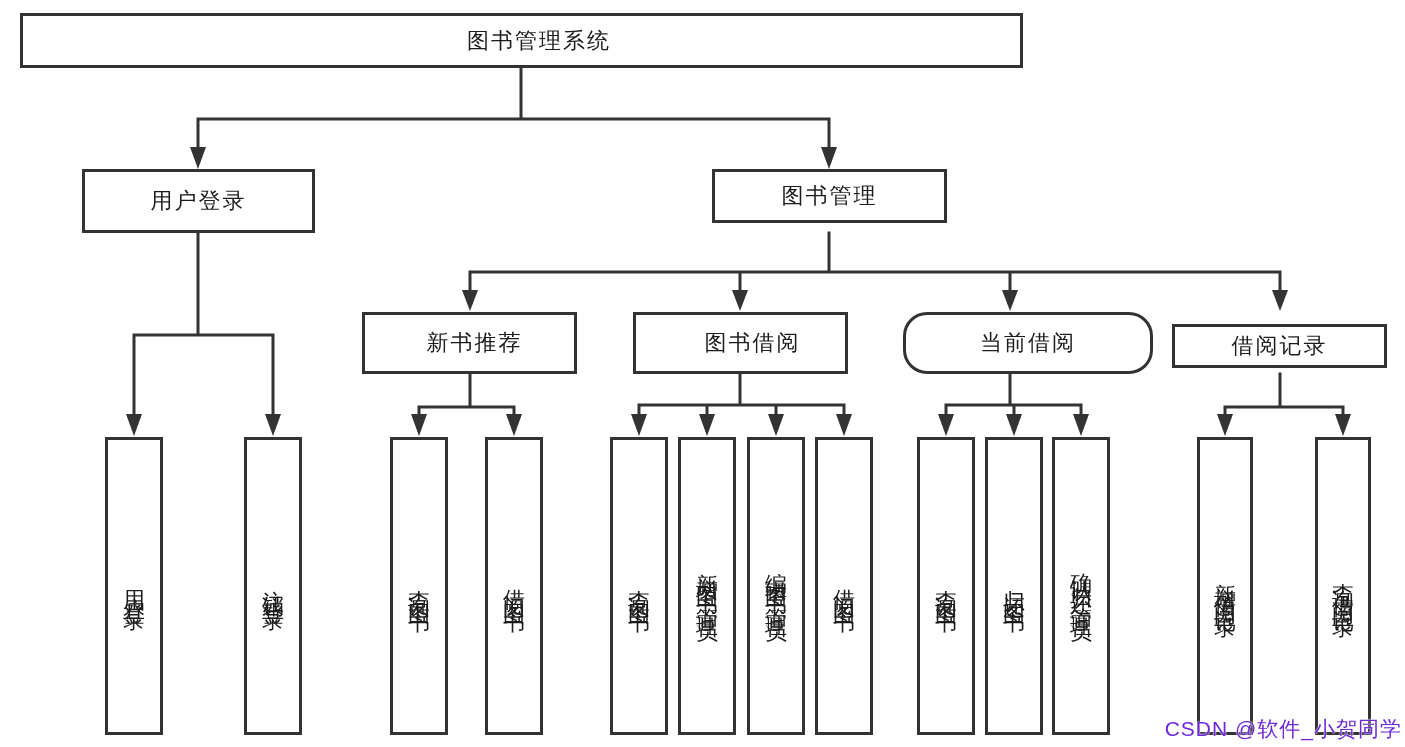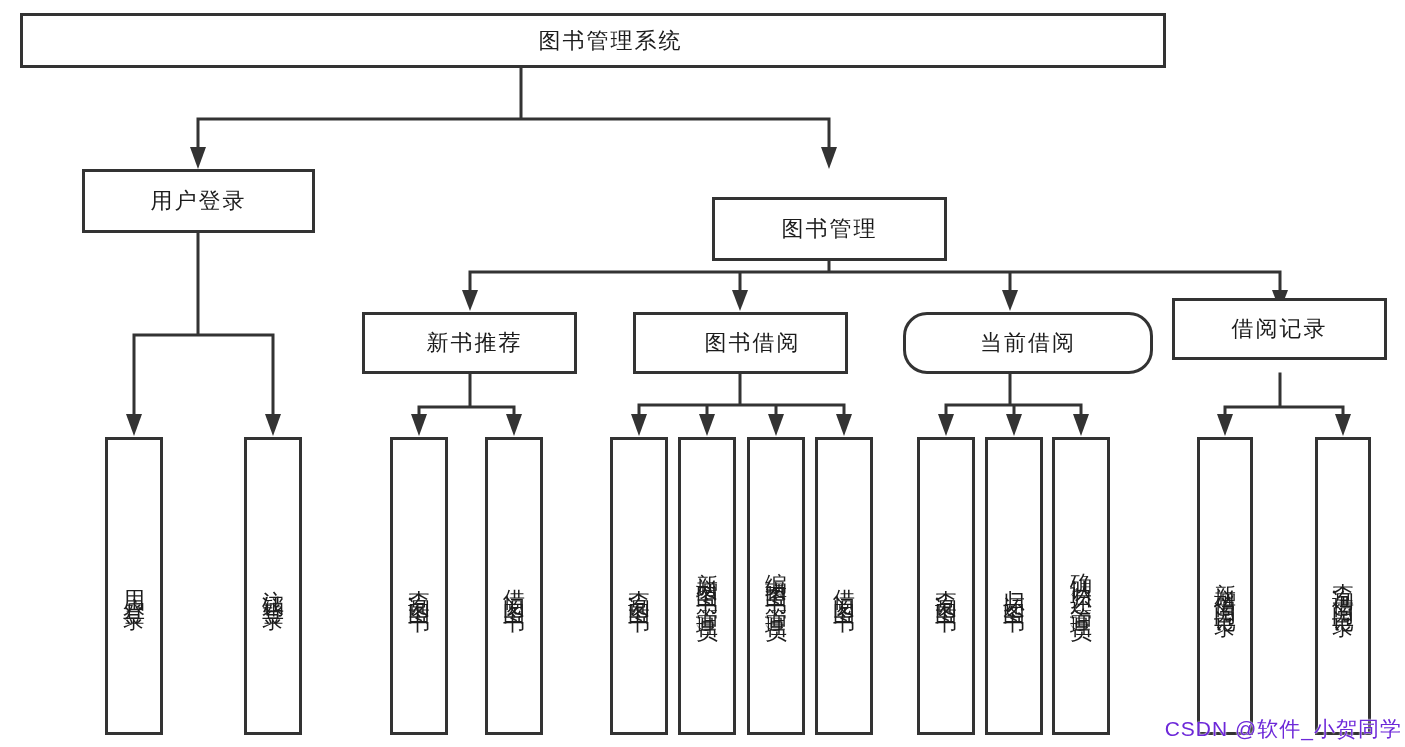--- a/index.html
+++ b/index.html
@@ -32,27 +32,27 @@
   }
   .leaf {
     writing-mode: vertical-rl;
     text-orientation: mixed;
     letter-spacing: 7px;
     font-size: 22px;
     line-height: 1;
     padding: 4px 0;
   }
   
-  .n-root  { left: 20px;   top: 13px;  width: 1146px; height: 55px; padding-left: 35px; }
+  .n-root  { left: 20px;   top: 13px;  width: 1003px; height: 55px; padding-left: 35px; }
   .n-b0    { left: 82px;   top: 169px; width: 233px;  height: 64px; }
-  .n-b1    { left: 712px;  top: 169px; width: 235px;  height: 64px; margin-top: 28px; }
+  .n-b1    { left: 712px;  top: 169px; width: 235px;  height: 54px; }
   .n-g0    { left: 362px;  top: 312px; width: 215px;  height: 62px; padding-left: 10px; }
   .n-g1    { left: 633px;  top: 312px; width: 215px;  height: 62px; padding-left: 24px; }
   .n-g2    { left: 903px;  top: 312px; width: 250px;  height: 62px; border-radius: 24px; }
-  .n-g3    { left: 1172px; top: 298px; width: 215px;  height: 62px; }
+  .n-g3    { left: 1172px; top: 324px; width: 215px;  height: 44px; }
   
   .lf      { top: 437px; height: 298px; }
   .l-00 { left: 105px;  width: 58px; }
   .l-01 { left: 244px;  width: 58px; }
   .l-100 { left: 390px; width: 58px; }
   .l-101 { left: 485px; width: 58px; }
   .l-110 { left: 610px; width: 58px; }
   .l-111 { left: 678px; width: 58px; }
   .l-112 { left: 747px; width: 58px; }
   .l-113 { left: 815px; width: 58px; }

